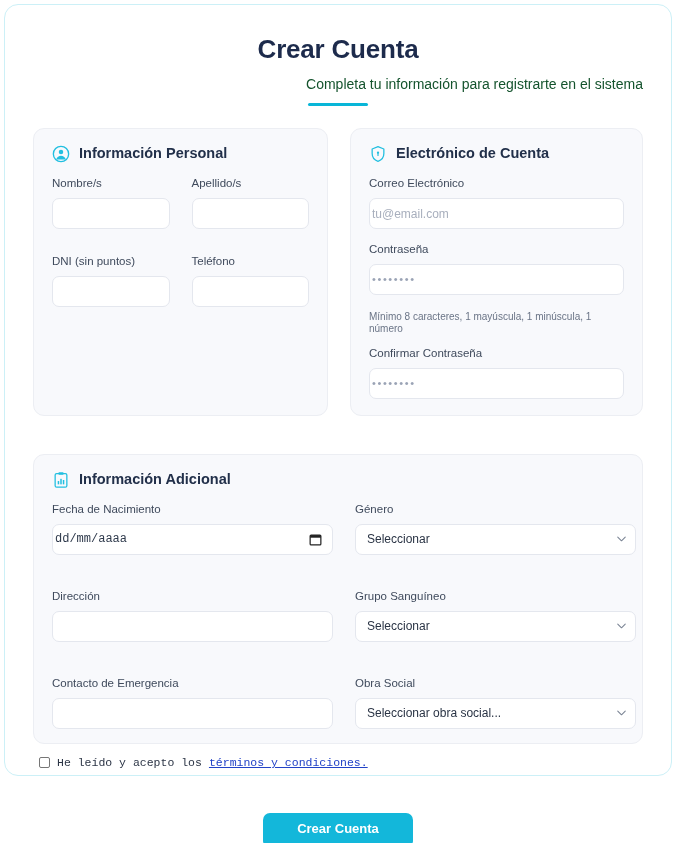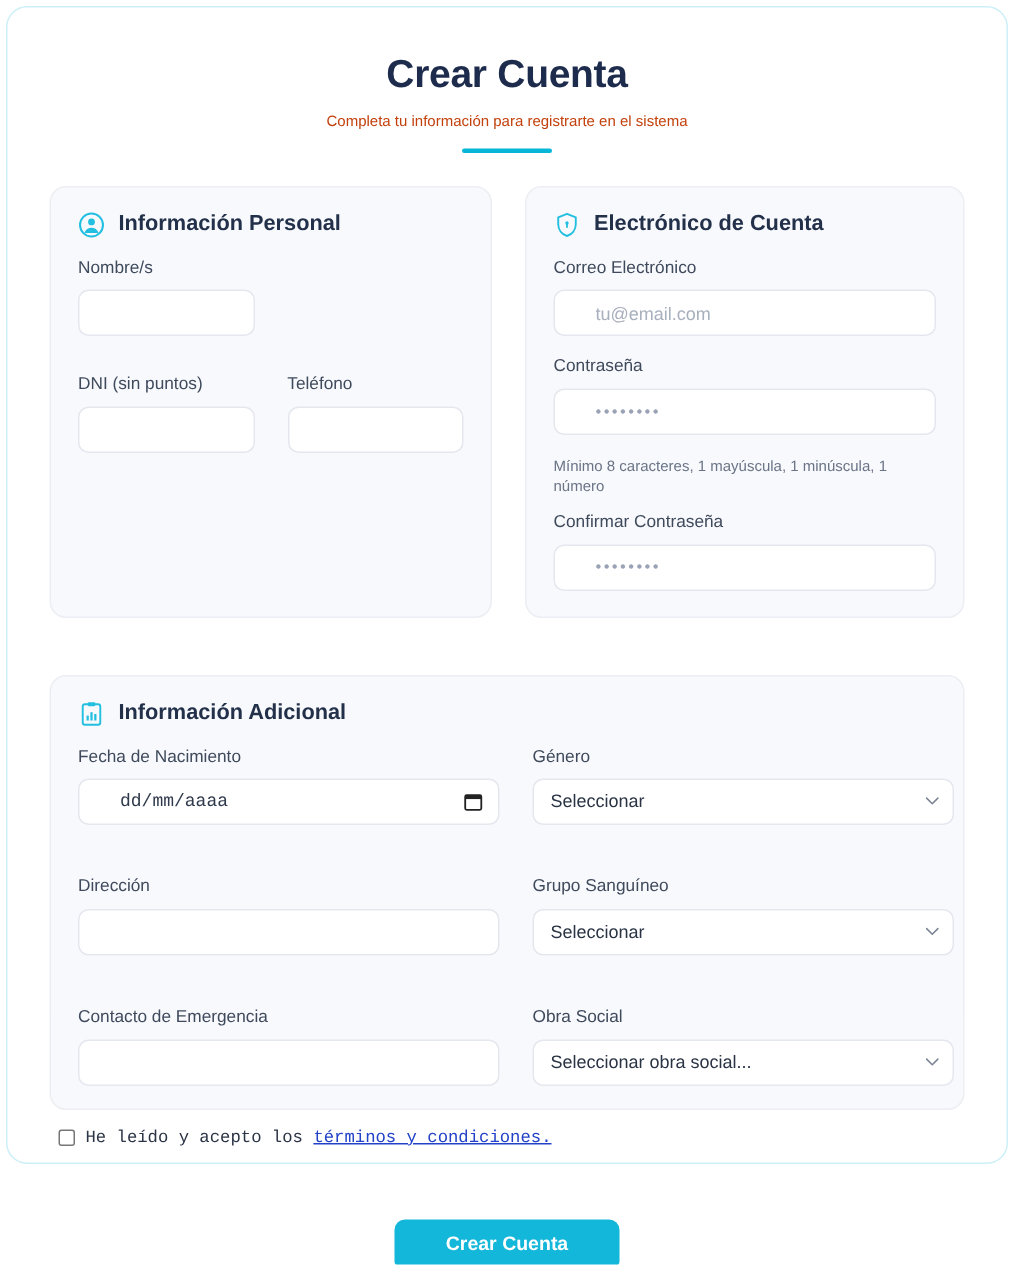--- a/index.html
+++ b/index.html
@@ -36,24 +36,25 @@
   .header { text-align: center; padding-top: 30px; }
   .header-title {
     font-size: 26px;
     font-weight: bold;
     color: #1d2b4c;
     letter-spacing: -0.2px;
     line-height: 1.1;
     margin: 0;
   }
   .header-subtitle {
-    font-size: 10px;
-    color: #c2410c;
+    font-size: 14px;
+    color: #14532d;
     margin: 12px 0 0 0;
     line-height: 1.2;
+    text-align: right;
   }
   .header-accent {
     width: 60px;
     height: 3px;
     background: #08b6d8;
     border-radius: 2px;
     margin: 11px auto 0 auto;
   }
 
   
@@ -94,21 +95,21 @@
     line-height: 1.2;
   }
   .field { margin-bottom: 14px; }
 
   .input {
     width: 100%;
     height: 31px;
     background: #ffffff;
     border: 1px solid #e4e7ee;
     border-radius: 7px;
-    padding: 0 27px;
+    padding: 0 2px;
     font-size: 12px;
     color: #2a3445;
     font-family: "Liberation Sans", sans-serif;
     outline: none;
     display: block;
   }
   .input::placeholder { color: #a8afbd; }
 
   .input-pw {
     letter-spacing: 1.6px;
@@ -244,20 +245,24 @@
             <path d="M5.6 19.2c1.1-3.2 3.6-4.8 6.4-4.8s5.3 1.6 6.4 4.8" fill="#22bfe0"></path>
           </svg>
           <span class="panel-head-title">Información Personal</span>
         </div>
 
         <div class="grid2">
           <div class="field">
             <label class="field-label">Nombre/s</label>
             <input class="input" type="text" value="" style="">
           </div>
+          <div class="field">
+            <label class="field-label">Apellido/s</label>
+            <input class="input" type="text" value="" style="">
+          </div>
         </div>
 
         <div class="grid2" style="margin-top:12px">
           <div class="field">
             <label class="field-label">DNI (sin puntos)</label>
             <input class="input" type="text" value="" style="">
           </div>
           <div class="field">
             <label class="field-label">Teléfono</label>
             <input class="input" type="text" value="" style="">

